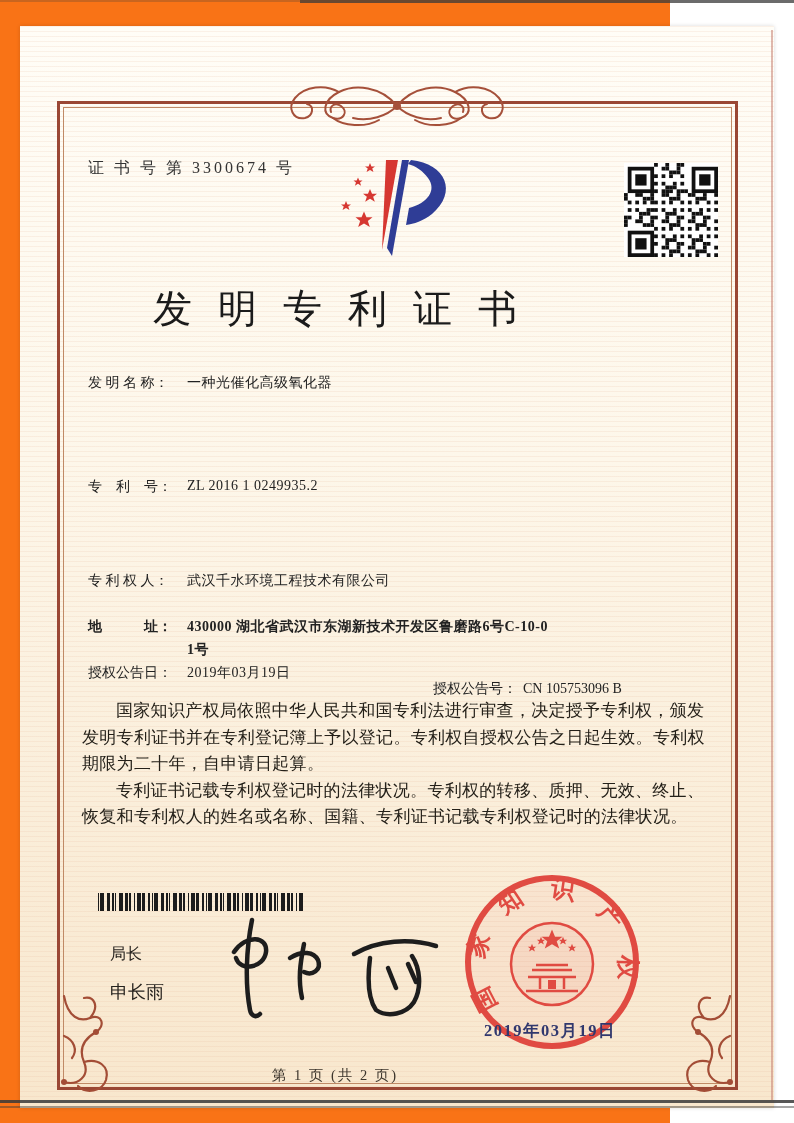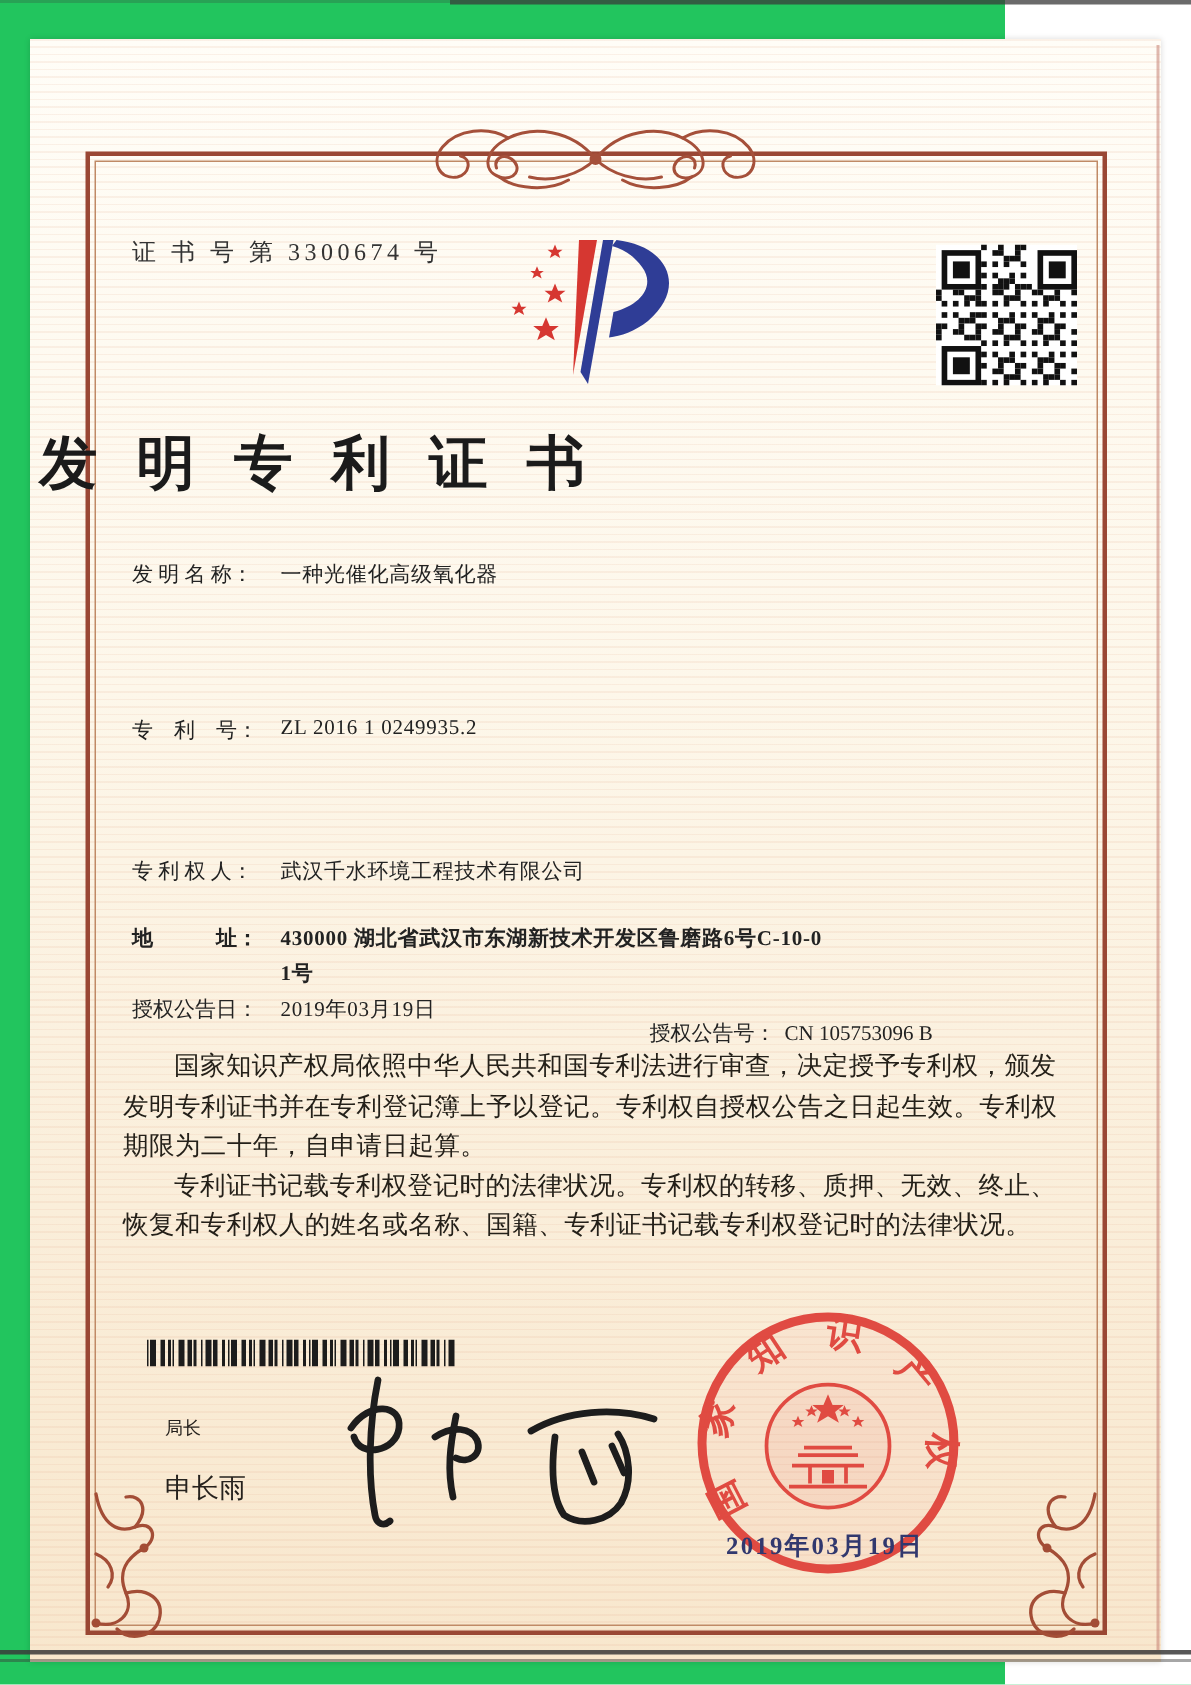--- a/index.html
+++ b/index.html
@@ -1,18 +1,18 @@
 <!DOCTYPE html>
 <html><head>
 <meta charset="utf-8">
 <style>
   * { margin:0; padding:0; box-sizing:border-box; }
   html,body { width:794px; height:1123px; background:#ffffff; overflow:hidden;
     font-family:"Liberation Serif","DejaVu Serif",serif; }
-  #scan { position:relative; width:670px; height:1123px; background:#22c55e; }
+  #scan { position:relative; width:670px; height:1123px; background:#f97316; }
 
   
   #paper { position:absolute; left:20px; top:26px; width:754px; height:1082px;
     background:
       repeating-linear-gradient(180deg, rgba(230,176,148,0.16) 0 1px, rgba(0,0,0,0) 1px 5px),
       linear-gradient(180deg,#fffdf7 0%, #fdf7ea 40%, #faeeda 72%, #f8e7cd 100%);
     box-shadow:0 0 4px rgba(0,0,0,.15); }
 
   
   .artifact { position:absolute; background:#3a3a3a; }
@@ -25,42 +25,42 @@
   
   #frame { position:absolute; left:57px; top:101px; width:681px; height:989px;
     border:3px solid #9a4734; }
   #frame .inner { position:absolute; left:3px; top:3px; right:3px; bottom:3px;
     border:1px solid #c08a66; }
   .ornament { position:absolute; pointer-events:none; }
 
   
   .txt { position:absolute; color:#26221e; }
   #cert-no { left:88px; top:158px; font-size:16px; letter-spacing:3px; color:#333; }
-  #title { left:0; right:0; top:282px; text-align:left; font-size:39px; font-weight:700;
+  #title { left:0; right:0; top:282px; text-align:center; font-size:39px; font-weight:400;
     letter-spacing:26px; text-indent:26px; color:#1b1b1b; }
 
   .row { position:absolute; left:88px; font-size:14px; color:#222; }
   .row .lab { display:inline-block; width:99px; vertical-align:top; white-space:pre; }
   .row .val { display:inline-block; vertical-align:top; white-space:pre-line; max-width:545px;
     letter-spacing:.5px; }
   #row-name    { top:374px; }
   #row-invent  { top:427px; }
   #row-patno   { top:478px; }
   #row-appdate { top:523px; }
   #row-owner   { top:572px; }
   #row-addr    { top:615px; line-height:23px;font-weight:bold; }
   #row-grant   { top:664px; }
   #grant-pub   { position:absolute; left:324px; top:0; white-space:pre; }
   #grant-pub .lab2 { display:inline-block; margin-right:6px; }
 
   #paras { position:absolute; left:82px; top:698px; width:636px; font-size:17px;
     line-height:26.5px; color:#242019; }
   #paras p { text-indent:2em; letter-spacing:.3px; }
 
-  #sig-title { left:110px; top:944px; font-size:12px; }
+  #sig-title { left:110px; top:944px; font-size:16px; }
   #sig-name  { left:110px; top:980px; font-size:18px; }
   #signature { position:absolute; left:212px; top:912px; }
 
   #barcode { position:absolute; left:98px; top:893px; }
   #qr { position:absolute; left:624px; top:163px; }
   #logo { position:absolute; left:334px; top:156px; }
 
   #seal { position:absolute; left:460px; top:870px; }
   #seal-date { left:484px; top:1020px; font-size:16.5px; letter-spacing:1.5px;
     color:#31386e; font-weight:600; }
@@ -438,14 +438,15 @@
         <path d="M80,107 v12"></path>
         <path d="M104,107 v12"></path>
         <path d="M66,121 h52"></path>
       </g>
       <rect x="88" y="110" width="8" height="9" fill="#de3a33"></rect>
     </g>
   </svg>
 
   <div class="txt" id="seal-date">2019年03月19日</div>
 
+  <div class="txt" id="footer">第 1 页 (共 2 页)</div>
 
 </div>
 
 </body></html>

